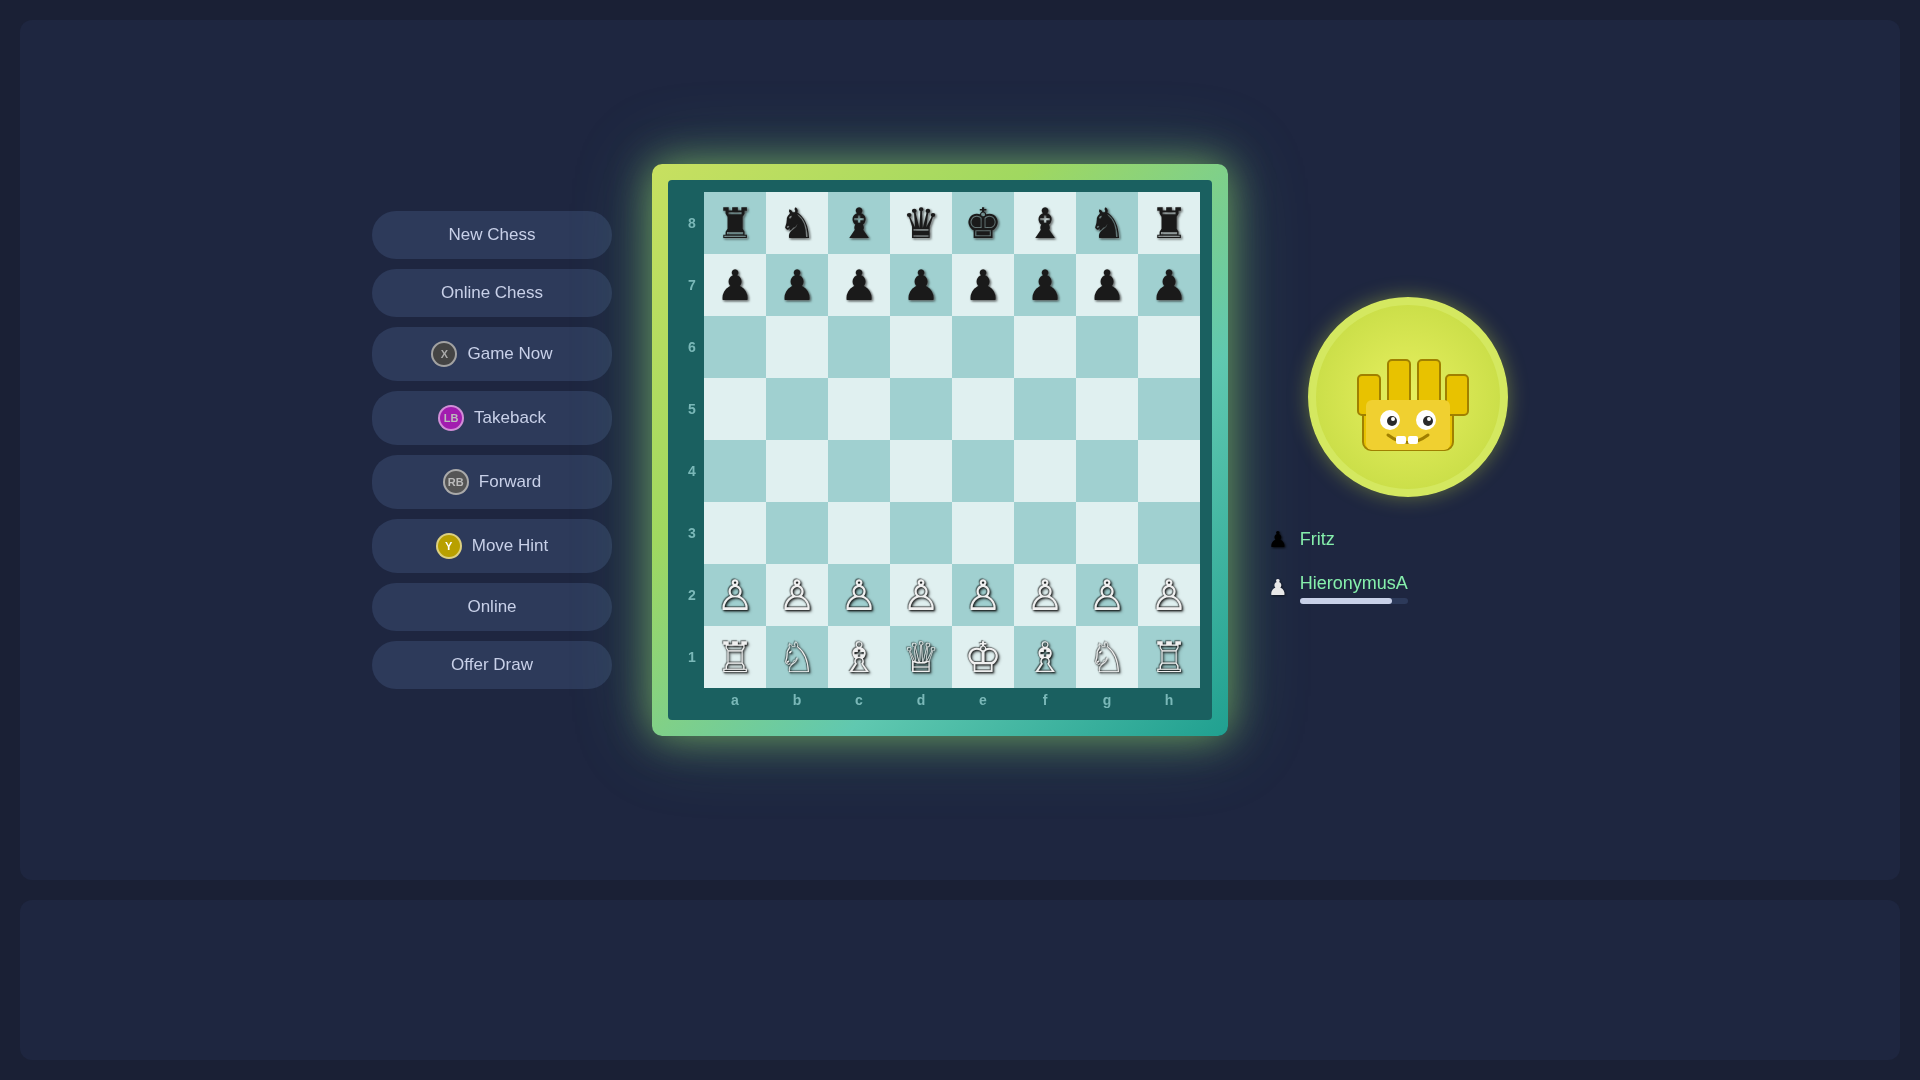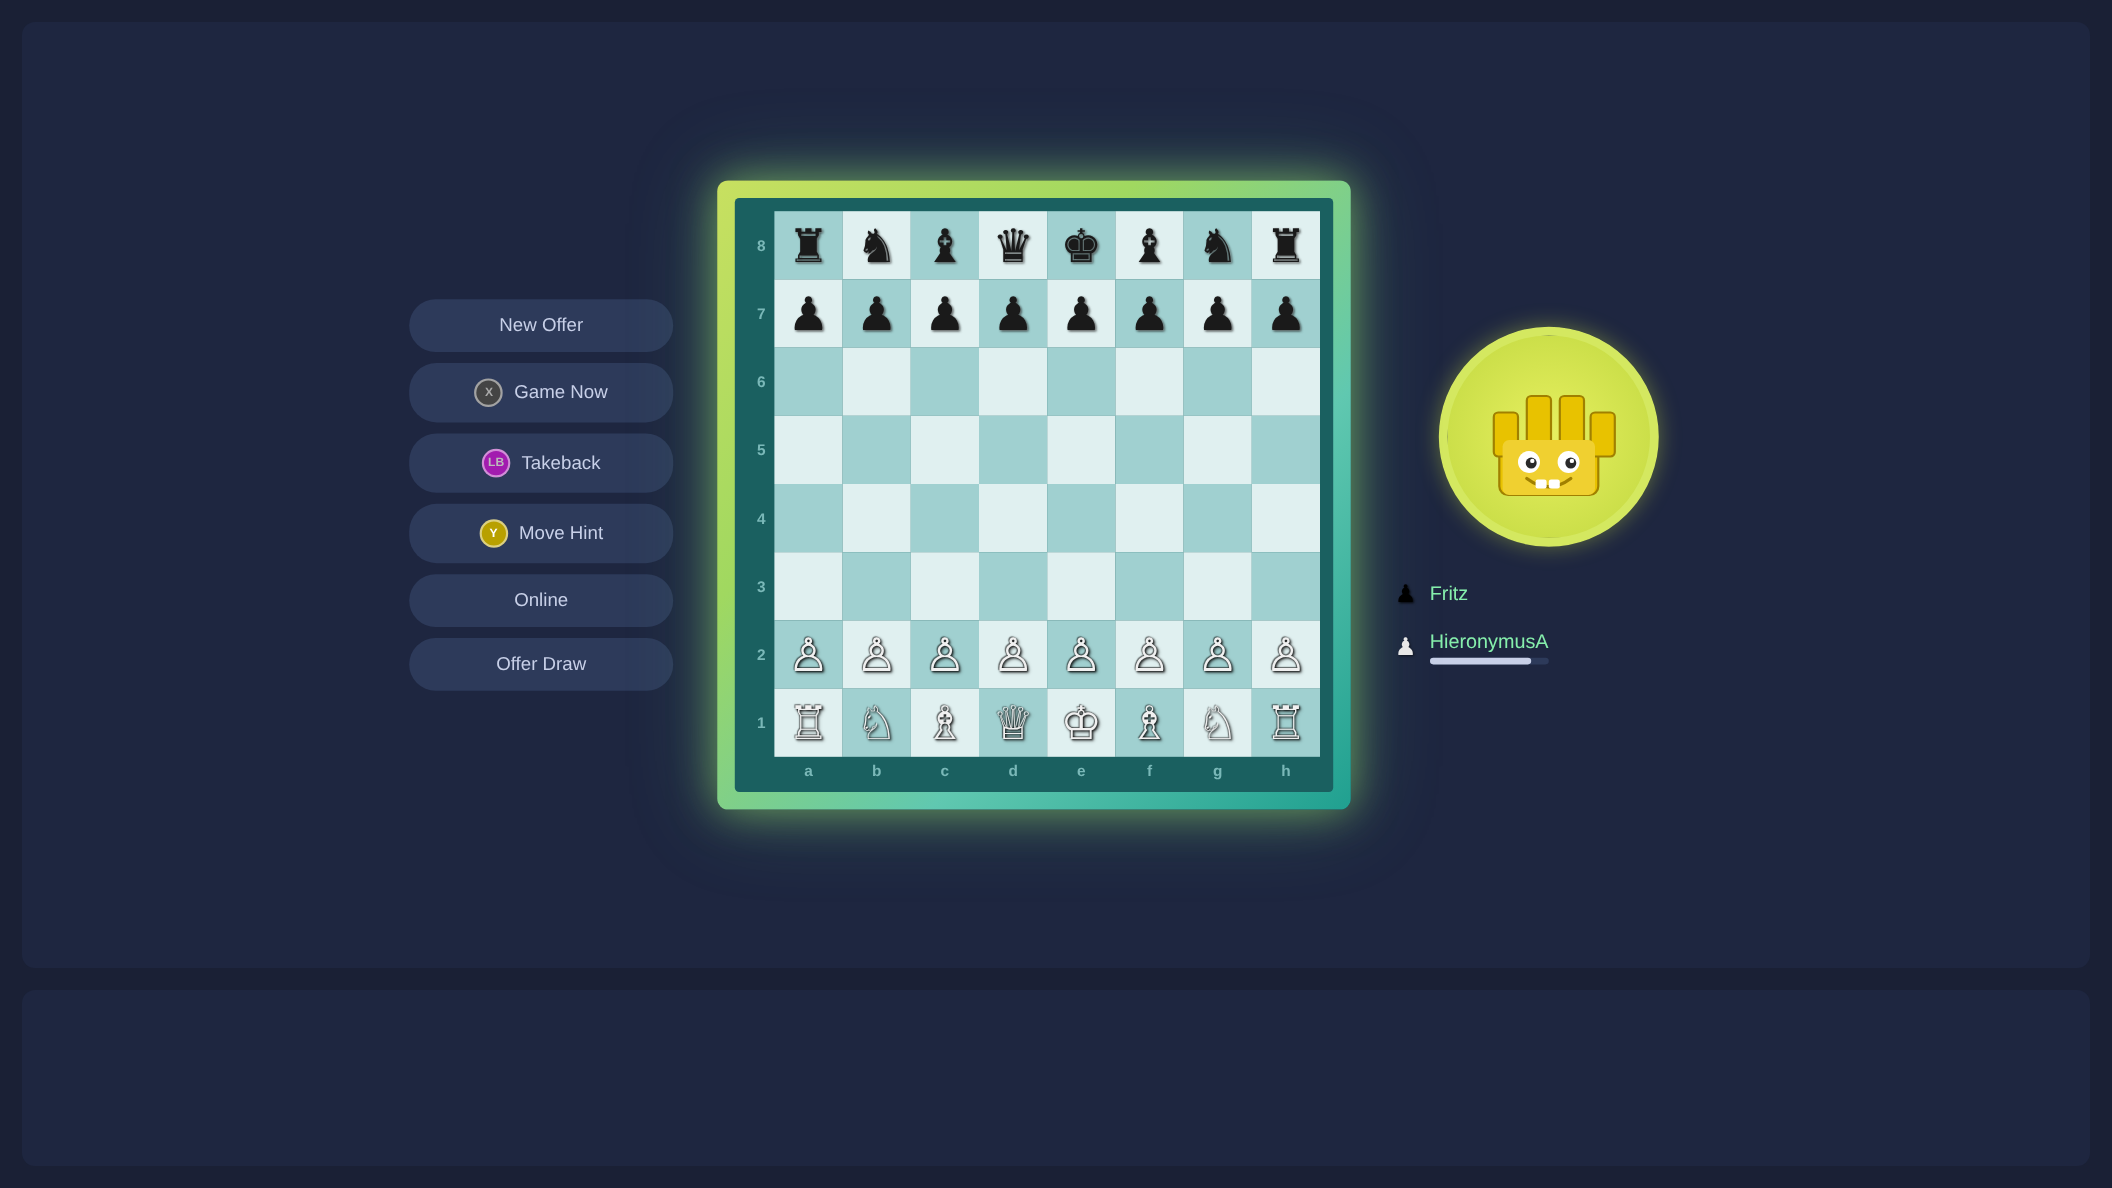--- a/index.html
+++ b/index.html
@@ -214,35 +214,42 @@
     .piece-white { filter: drop-shadow(1px 1px 1px rgba(0,0,0,0.5)); }
   </style>
 </head>
 <body>
 
 <div class="main-area">
 
   <div class="sidebar">
 
     <button class="menu-btn">
-      <span>New Offer</span>
-    </button>
-
-
+      <span>New Chess</span>
+    </button>
+
+
+    <button class="menu-btn">
+      <span>Online Chess</span>
+    </button>
 
     <button class="menu-btn">
       <span class="btn-icon x-icon">X</span>
       <span>Game Now</span>
     </button>
 
     <button class="menu-btn">
       <span class="btn-icon lb-icon">LB</span>
       <span>Takeback</span>
     </button>
 
+    <button class="menu-btn">
+      <span class="btn-icon rb-icon">RB</span>
+      <span>Forward</span>
+    </button>
 
     <button class="menu-btn">
       <span class="btn-icon y-icon">Y</span>
       <span>Move Hint</span>
     </button>
 
     <button class="menu-btn">
       <span>Online</span>
     </button>
 

